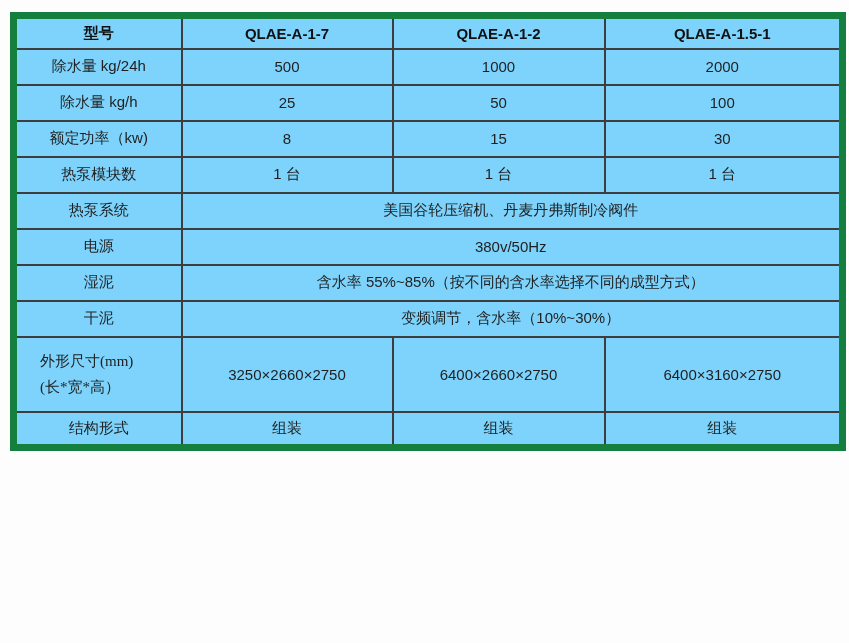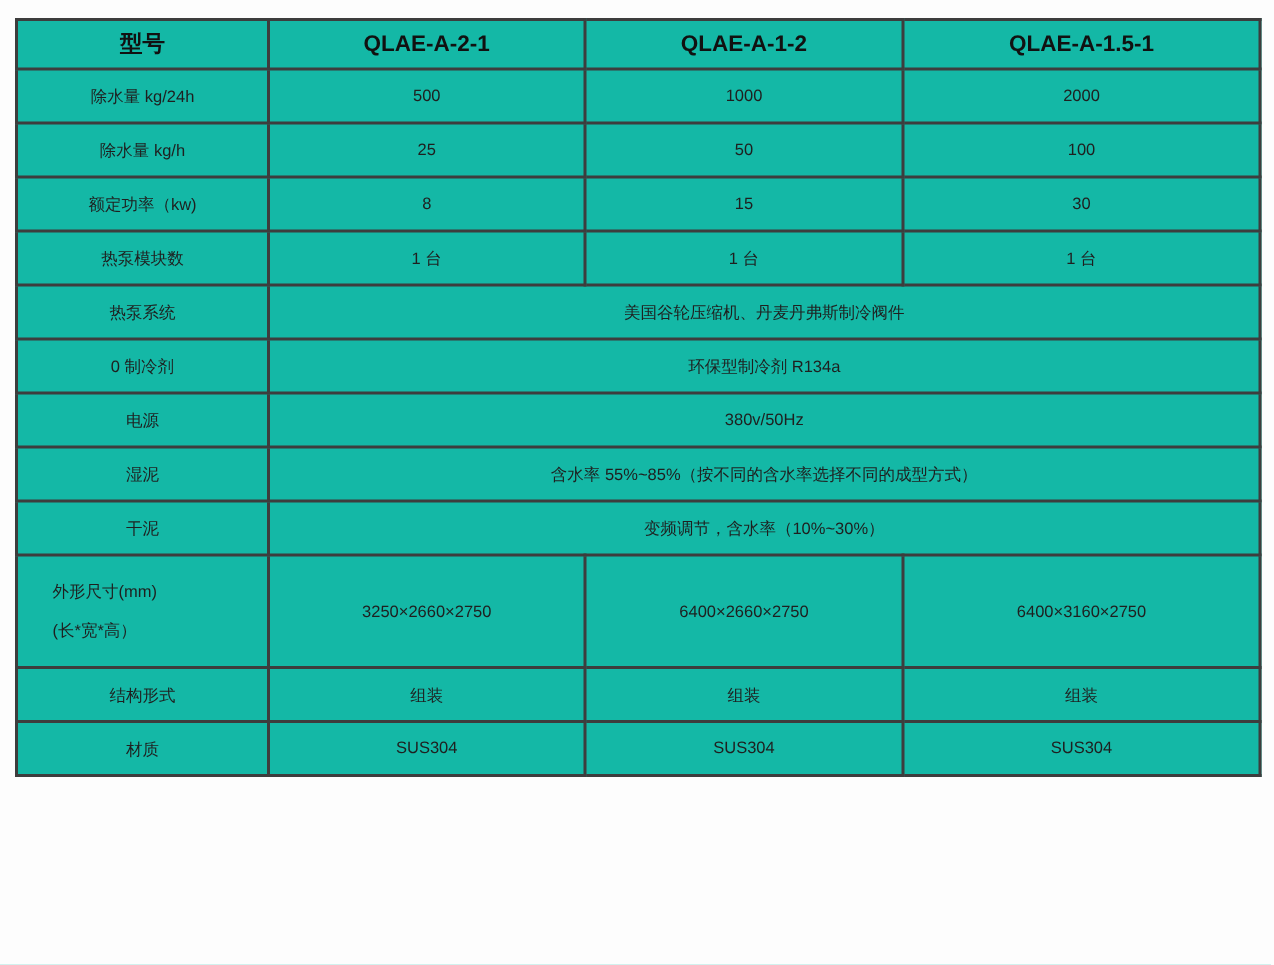--- a/index.html
+++ b/index.html
@@ -15,68 +15,69 @@
     background: #fdfdfd;
     overflow: hidden;
   }
   table.spec {
     position: absolute;
     left: 10px;
     top: 12px;
     width: 829px;
     border-collapse: collapse;
     table-layout: fixed;
-    border: 2px solid #15803d;
-    background: #14b8a6;
+    border: 7px solid #15803d;
+    background: #7dd3fc;
   }
   table.spec col.c0 { width: 168px; }
   table.spec col.c1 { width: 211px; }
   table.spec col.c2 { width: 212px; }
   table.spec col.c3 { width: 238px; }
   table.spec th, table.spec td {
     border: 2px solid #3d3d3d;
     text-align: center;
     vertical-align: middle;
-    font-size: 11px;
+    font-size: 15px;
     color: #1f1f1f;
     padding: 0 4px;
     overflow: hidden;
     white-space: nowrap;
   }
   table.spec thead tr { height: 33px; }
   table.spec tbody tr { height: 36px; }
   table.spec tbody tr.tall { height: 75px; }
   table.spec th {
     font-weight: bold;
     font-size: 15px;
     color: #111111;
   }
   td.label.two-line {
     text-align: left;
     padding-left: 23px;
   }
   td.label.two-line div {
     line-height: 26px;
+    font-family: Liberation Serif, serif;
   }
 </style>
 </head>
 <body>
 
 <div class="page">
   <table class="spec">
     <colgroup>
       <col class="c0">
         <col class="c1">
         <col class="c2">
         <col class="c3">
     </colgroup>
     <thead>
       <tr>
         <th>型号</th>
-        <th>QLAE-A-2-1</th>
+        <th>QLAE-A-1-7</th>
         <th>QLAE-A-1-2</th>
         <th>QLAE-A-1.5-1</th>
       </tr>
     </thead>
     <tbody id="spec-tbody">
         <tr>
           <td class="label">
             <div>除水量  kg/24h</div>
           </td>
           <td>500</td>
@@ -108,26 +109,20 @@
           <td>1 台</td>
         </tr>
         <tr>
           <td class="label">
             <div>热泵系统</div>
           </td>
           <td colspan="3">美国谷轮压缩机、丹麦丹弗斯制冷阀件</td>
         </tr>
         <tr>
           <td class="label">
-            <div>0  制冷剂</div>
-          </td>
-          <td colspan="3">环保型制冷剂 R134a</td>
-        </tr>
-        <tr>
-          <td class="label">
             <div>电源</div>
           </td>
           <td colspan="3">380v/50Hz</td>
         </tr>
         <tr>
           <td class="label">
             <div>湿泥</div>
           </td>
           <td colspan="3">含水率  55%~85%（按不同的含水率选择不同的成型方式）</td>
         </tr>
@@ -147,23 +142,15 @@
           <td>6400×3160×2750</td>
         </tr>
         <tr>
           <td class="label">
             <div>结构形式</div>
           </td>
           <td>组装</td>
           <td>组装</td>
           <td>组装</td>
         </tr>
-        <tr>
-          <td class="label">
-            <div>材质</div>
-          </td>
-          <td>SUS304</td>
-          <td>SUS304</td>
-          <td>SUS304</td>
-        </tr>
       </tbody>
   </table>
 </div>
 
 </body></html>

